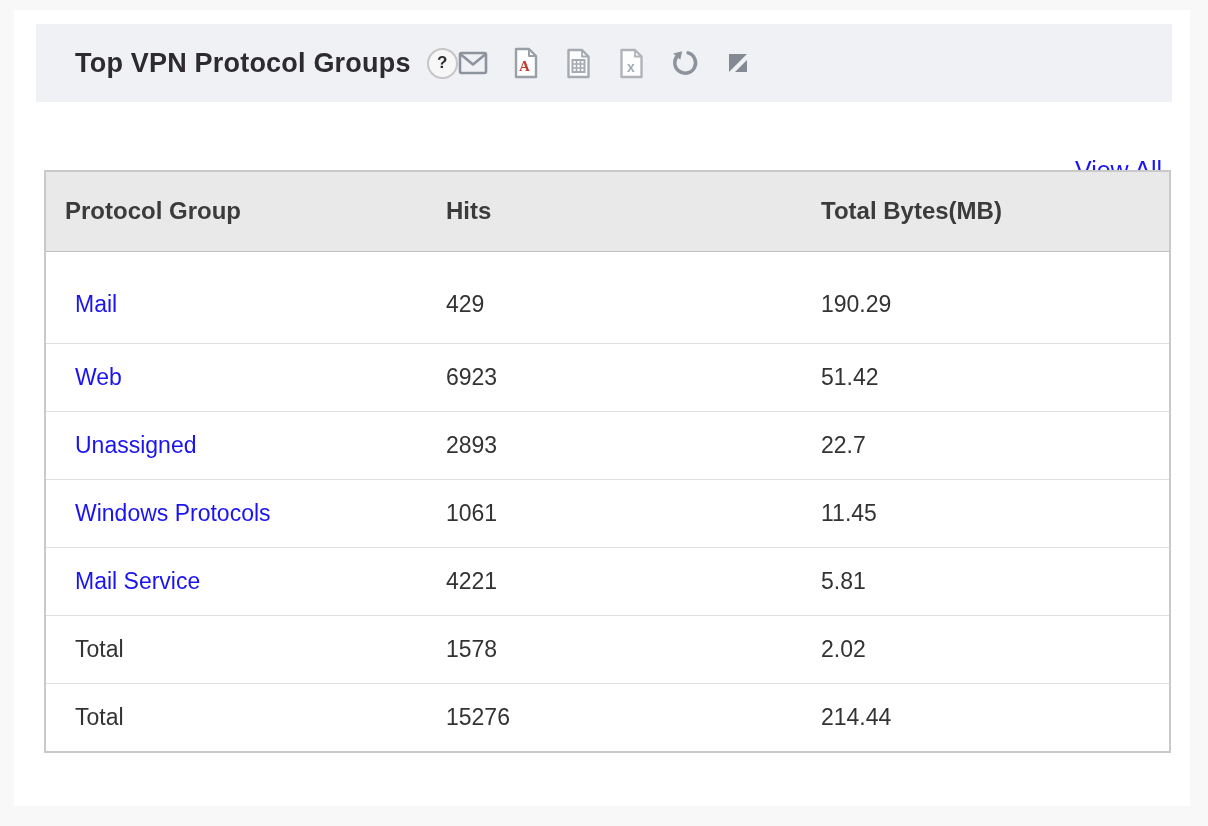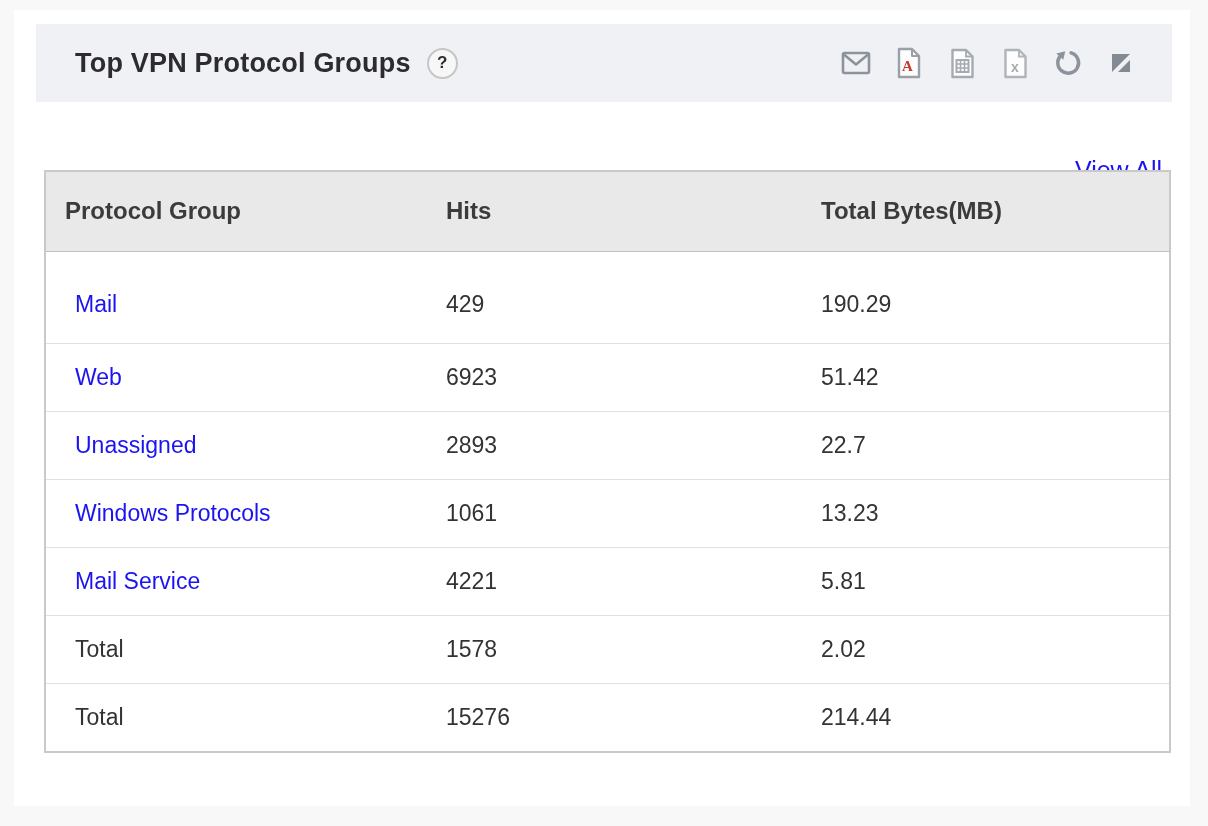--- a/index.html
+++ b/index.html
@@ -27,21 +27,20 @@
     width:1176px; height:796px;
     background:#ffffff;
   }
   .widget-header{
     position:absolute;
     left:22px; top:14px; right:18px;
     height:78px;
     background:var(--header-bar-bg);
     display:flex;
     align-items:center;
-    justify-content:space-between;
     padding:0 36px 0 39px;
   }
   .title-wrap{display:flex;align-items:center;}
   .widget-title{
     font-size:27px;
     font-weight:bold;
     color:var(--text-dark);
     letter-spacing:0.2px;
   }
   .help-badge{
@@ -217,21 +216,21 @@
     </td>
     <td>2893</td>
     <td>22.7</td>
   </tr>
           <tr>
     <td>
       <a href="#">Windows Protocols</a>
       
     </td>
     <td>1061</td>
-    <td>13.23</td>
+    <td>11.45</td>
   </tr>
           <tr>
     <td>
       <a href="#">Mail Service</a>
       
     </td>
     <td>4221</td>
     <td>5.81</td>
   </tr>
           <tr>

